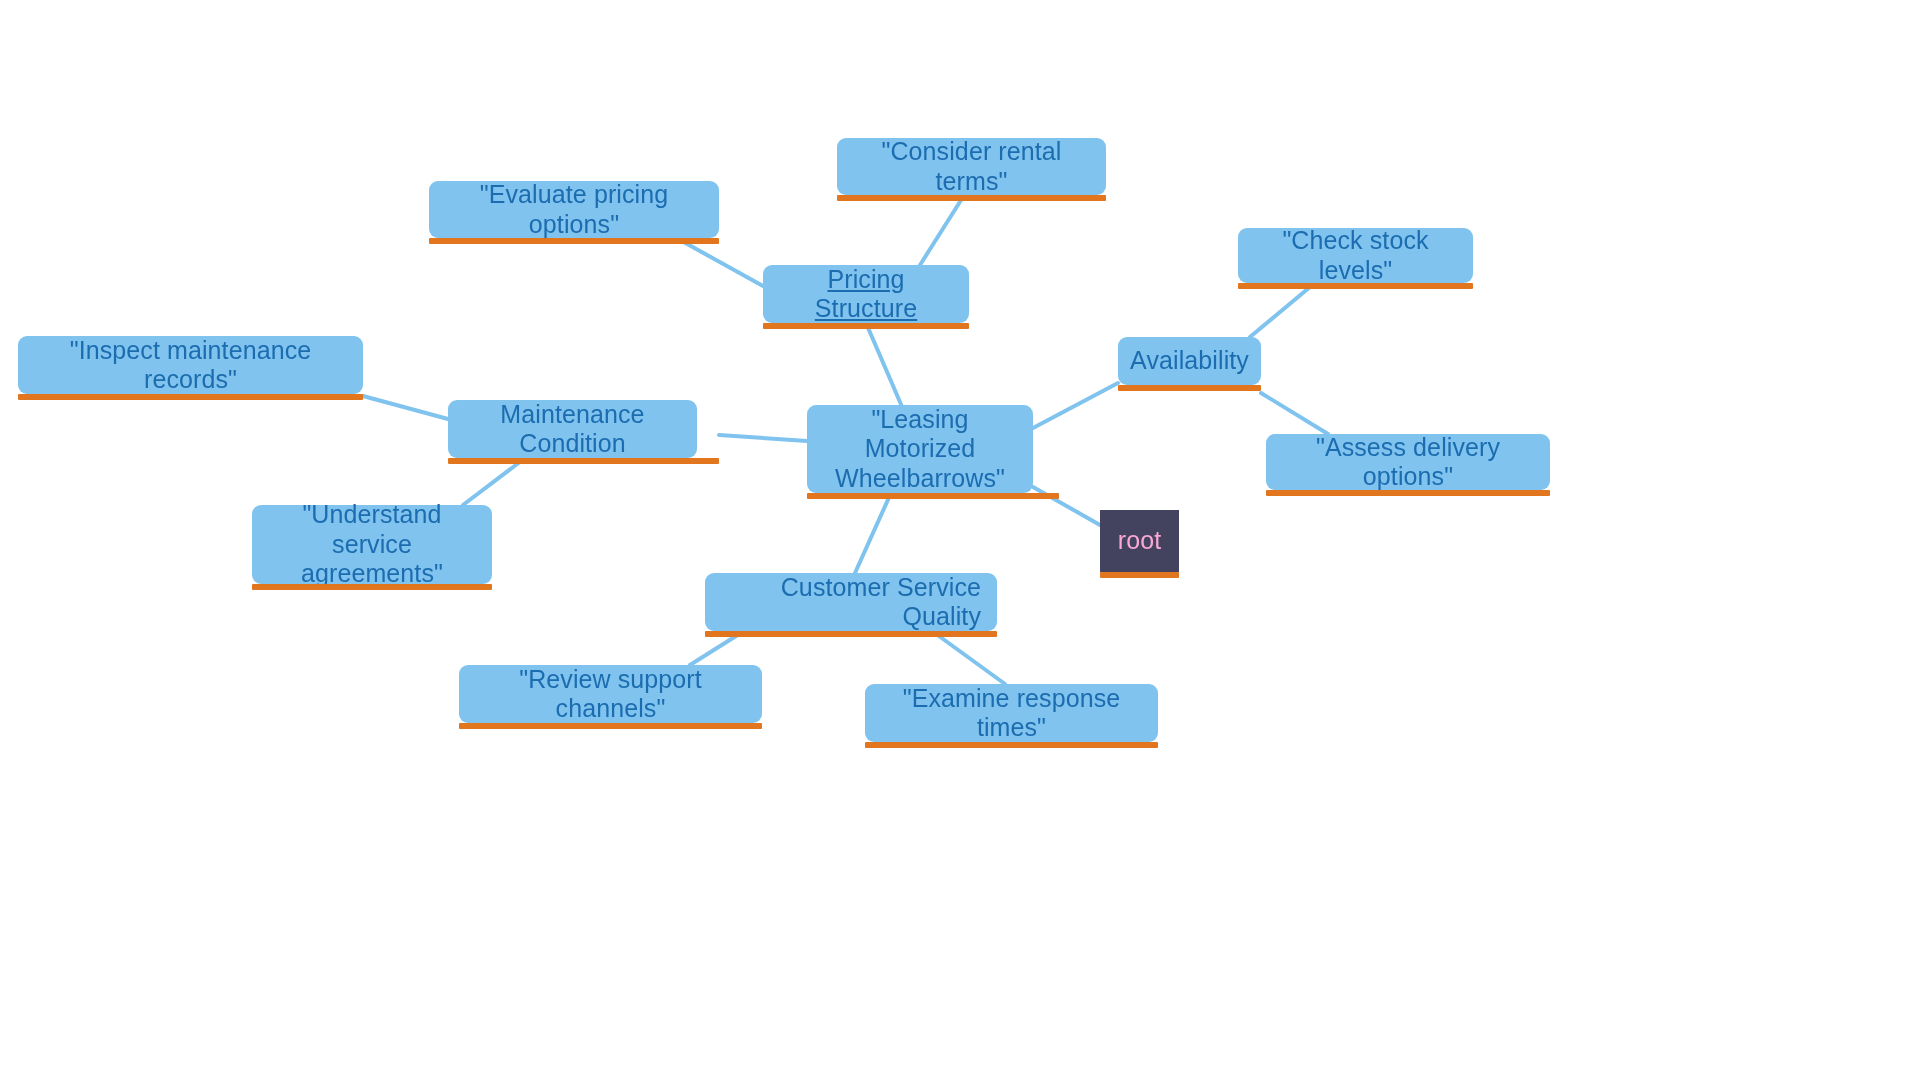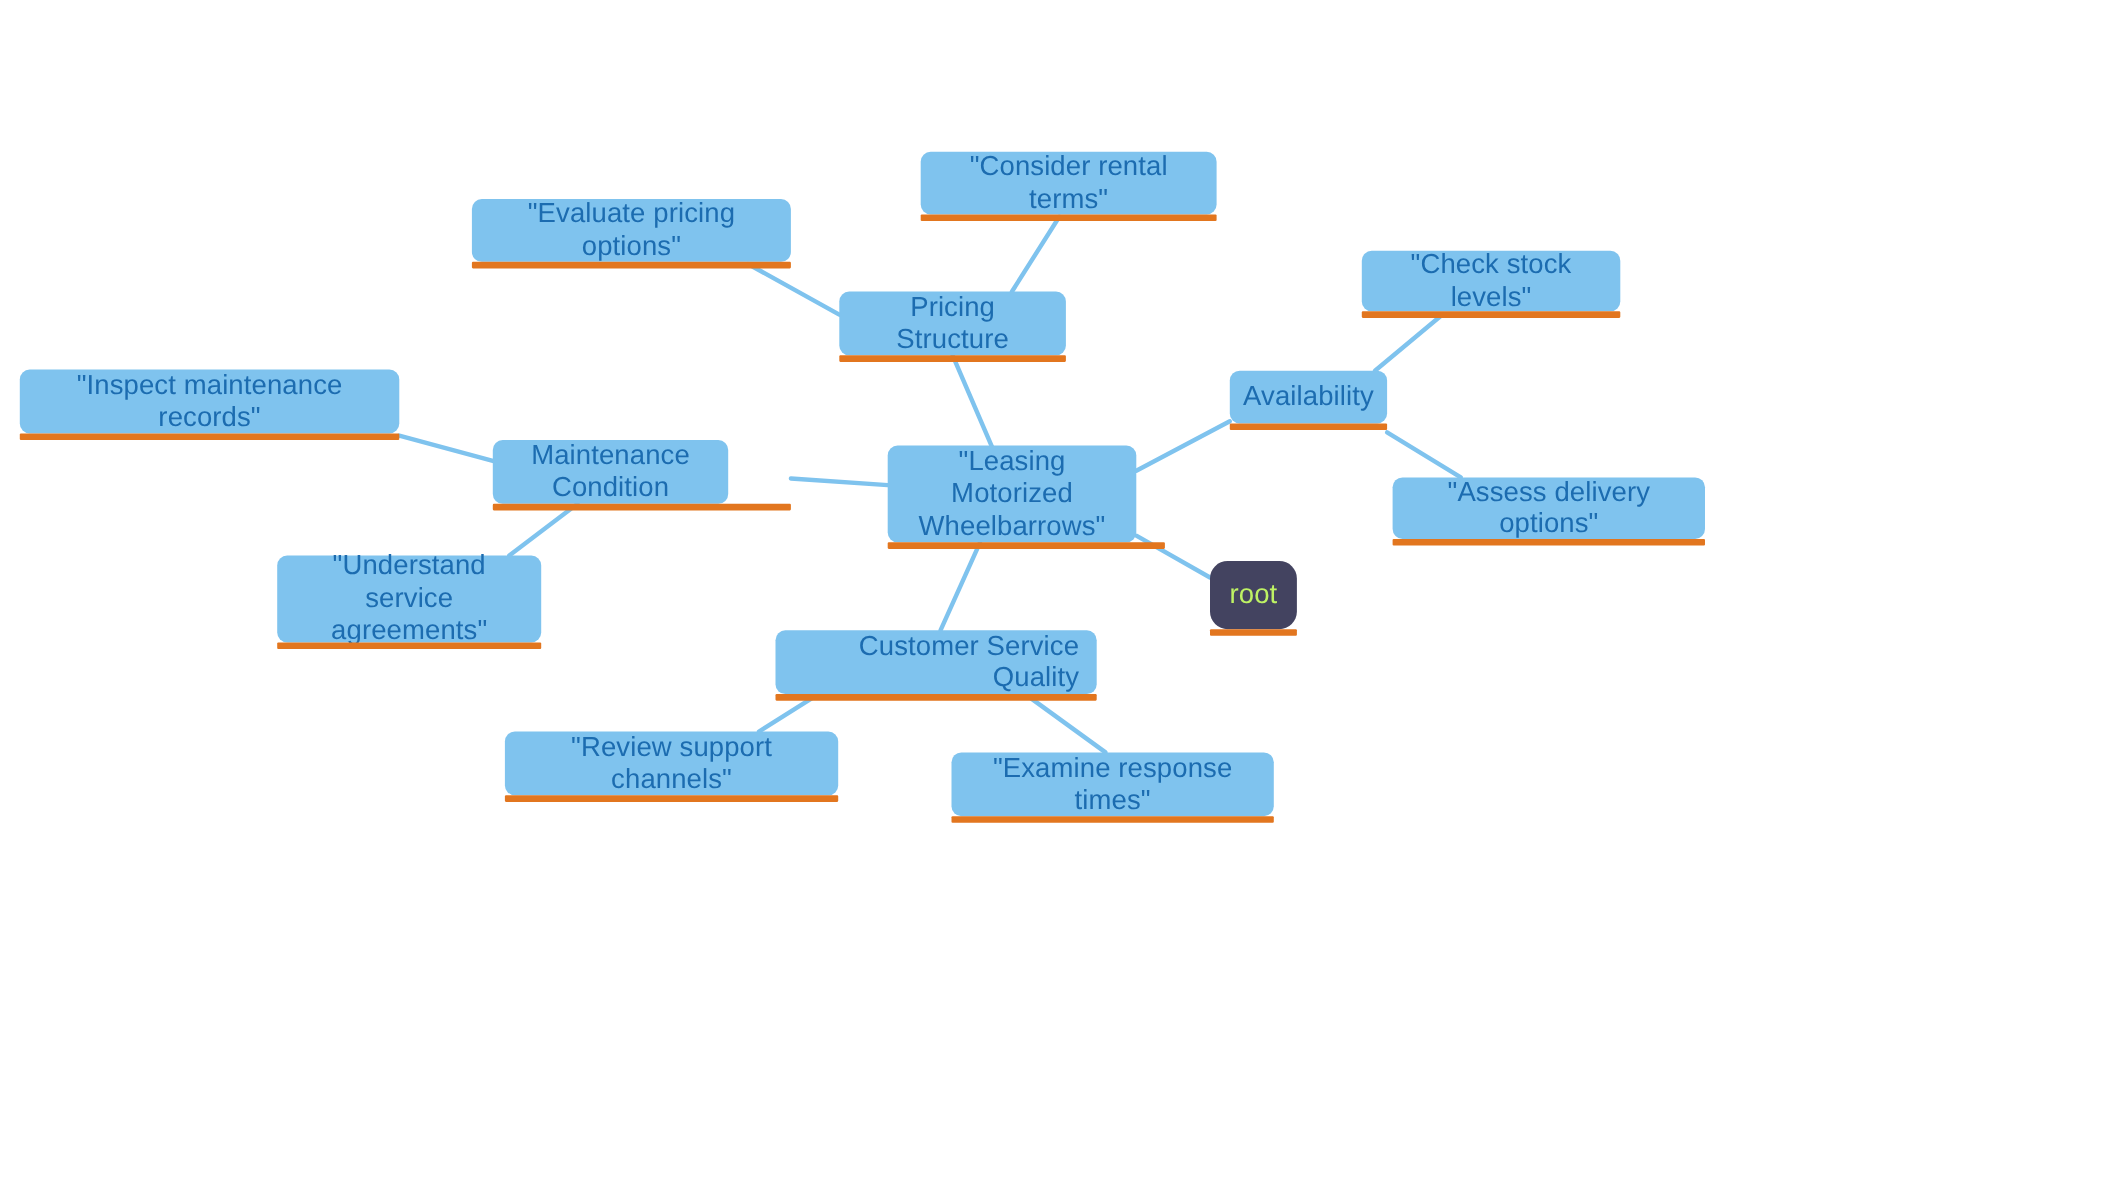--- a/index.html
+++ b/index.html
@@ -48,22 +48,22 @@
   .node .bar {
     position: absolute;
     left: 0;
     top: 100%;
     height: 6px;
     background: #E2761F;
     border-radius: 1px;
   }
   .node.root-node {
     background: #434360;
-    color: #bef264;
-    border-radius: 16px;
+    color: #f9a8d4;
+    border-radius: 0;
   }
   .node .label {
     display: block;
     white-space: pre-line;
   }
 </style>
 </head>
 <body>
 
 <div id="canvas">
@@ -78,22 +78,22 @@
       <line x1="448" y1="419" x2="363" y2="396" stroke="#7FC3EE" stroke-width="4" stroke-linecap="round"></line>
       <line x1="525" y1="458" x2="463" y2="505" stroke="#7FC3EE" stroke-width="4" stroke-linecap="round"></line>
       <line x1="1250" y1="337" x2="1310" y2="287" stroke="#7FC3EE" stroke-width="4" stroke-linecap="round"></line>
       <line x1="1261" y1="393" x2="1328" y2="434" stroke="#7FC3EE" stroke-width="4" stroke-linecap="round"></line>
       <line x1="744" y1="631" x2="690" y2="665" stroke="#7FC3EE" stroke-width="4" stroke-linecap="round"></line>
       <line x1="932" y1="631" x2="1005" y2="684" stroke="#7FC3EE" stroke-width="4" stroke-linecap="round"></line>
     </svg>
 <div class="node" style="left: 807px; top: 405px; width: 226px; height: 88px;"><span class="label">"Leasing Motorized
 Wheelbarrows"</span><span class="bar" style="width: 252px;"></span></div>
     <div class="node root-node" style="left: 1100px; top: 510px; width: 79px; height: 62px;"><span class="label">root</span><span class="bar" style="width: 79px;"></span></div>
-    <div class="node" style="left: 763px; top: 265px; width: 206px; height: 58px;"><span class="label">Pricing Structure</span><span class="bar" style="width: 206px;"></span></div>
-    <div class="node" style="left: 448px; top: 400px; width: 214px; height: 58px;"><span class="label">Maintenance Condition</span><span class="bar" style="width: 271px;"></span></div>
+    <div class="node" style="left: 763px; top: 265px; width: 206px; height: 58px; text-decoration: underline;"><span class="label">Pricing Structure</span><span class="bar" style="width: 206px;"></span></div>
+    <div class="node" style="left: 448px; top: 400px; width: 249px; height: 58px;"><span class="label">Maintenance Condition</span><span class="bar" style="width: 271px;"></span></div>
     <div class="node" style="left: 1118px; top: 337px; width: 143px; height: 48px;"><span class="label">Availability</span><span class="bar" style="width: 143px;"></span></div>
     <div class="node" style="left: 705px; top: 573px; width: 292px; height: 58px; text-align: right;"><span class="label">Customer Service Quality</span><span class="bar" style="width: 292px;"></span></div>
     <div class="node" style="left: 429px; top: 181px; width: 290px; height: 57px;"><span class="label">"Evaluate pricing options"</span><span class="bar" style="width: 290px;"></span></div>
     <div class="node" style="left: 837px; top: 138px; width: 269px; height: 57px;"><span class="label">"Consider rental terms"</span><span class="bar" style="width: 269px;"></span></div>
     <div class="node" style="left: 18px; top: 336px; width: 345px; height: 58px;"><span class="label">"Inspect maintenance records"</span><span class="bar" style="width: 345px;"></span></div>
     <div class="node" style="left: 252px; top: 505px; width: 240px; height: 79px;"><span class="label">"Understand service
 agreements"</span><span class="bar" style="width: 240px;"></span></div>
     <div class="node" style="left: 1238px; top: 228px; width: 235px; height: 55px;"><span class="label">"Check stock levels"</span><span class="bar" style="width: 235px;"></span></div>
     <div class="node" style="left: 1266px; top: 434px; width: 284px; height: 56px;"><span class="label">"Assess delivery options"</span><span class="bar" style="width: 284px;"></span></div>
     <div class="node" style="left: 459px; top: 665px; width: 303px; height: 58px;"><span class="label">"Review support channels"</span><span class="bar" style="width: 303px;"></span></div>

